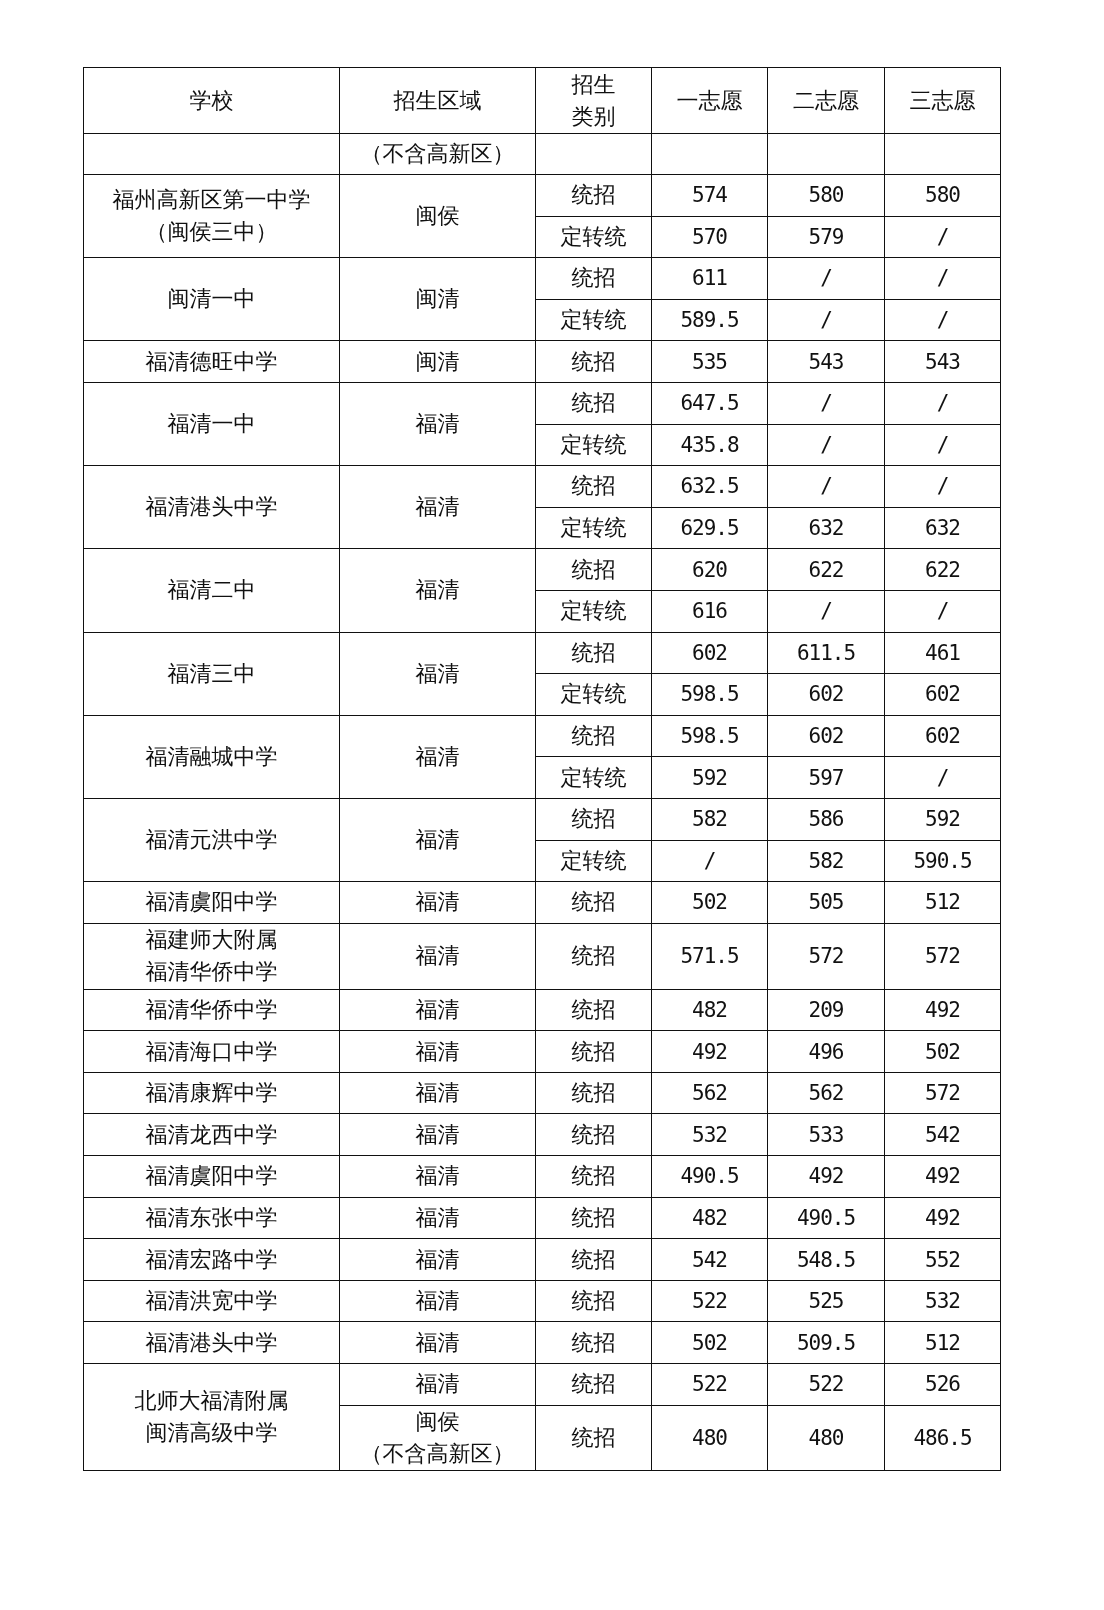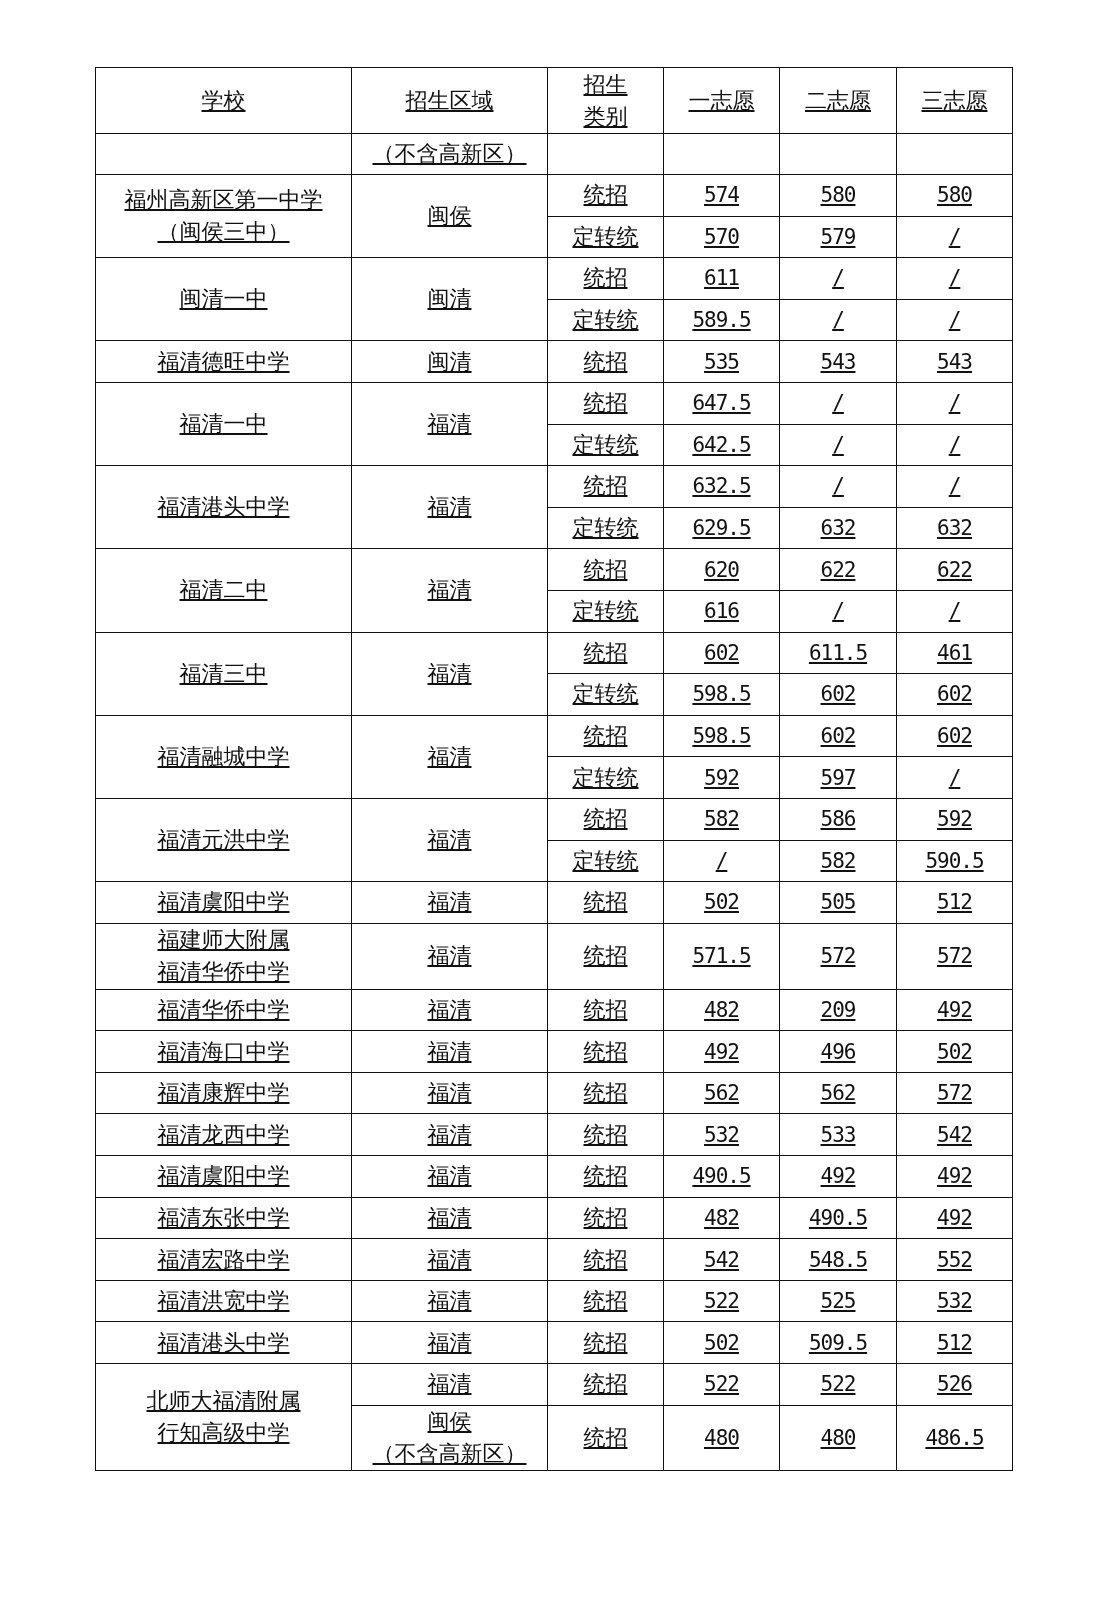--- a/index.html
+++ b/index.html
@@ -9,27 +9,26 @@
   }
   body {
     width: 1104px;
     height: 1610px;
     position: relative;
     font-family: "DejaVu Serif", "Liberation Serif", serif;
     color: #111111;
   }
   #score-table {
     position: absolute;
-    left: 95px;
+    left: 83px;
     top: 67px;
     width: 917px;
     border-collapse: collapse;
     table-layout: fixed;
     font-size: 22px;
-    text-decoration: underline;
   }
   #score-table td, #score-table th {
     border: 1.5px solid #111111;
     text-align: center;
     vertical-align: middle;
     padding: 0;
     font-weight: normal;
     line-height: 32px;
     overflow: hidden;
     white-space: nowrap;
@@ -130,21 +129,21 @@
           <div>福清一中</div>
         </td>
         <td rowspan="2">福清</td>
         <td>统招</td>
         <td class="num">647.5</td>
         <td class="num">/</td>
         <td class="num">/</td>
       </tr>
       <tr class="h-row">
         <td>定转统</td>
-        <td class="num">642.5</td>
+        <td class="num">435.8</td>
         <td class="num">/</td>
         <td class="num">/</td>
       </tr>
       <tr class="h-row">
         <td rowspan="2" class="twoline">
           <div>福清港头中学</div>
         </td>
         <td rowspan="2">福清</td>
         <td>统招</td>
         <td class="num">632.5</td>
@@ -328,21 +327,21 @@
         </td>
         <td rowspan="1">福清</td>
         <td>统招</td>
         <td class="num">502</td>
         <td class="num">509.5</td>
         <td class="num">512</td>
       </tr>
       <tr class="h-row">
         <td rowspan="2" class="twoline">
           <div>北师大福清附属</div>
-          <div>行知高级中学</div>
+          <div>闽清高级中学</div>
         </td>
         <td class="twoline">
           <div>福清</div>
         </td>
         <td>统招</td>
         <td class="num">522</td>
         <td class="num">522</td>
         <td class="num">526</td>
       </tr>
       <tr class="h-last">

